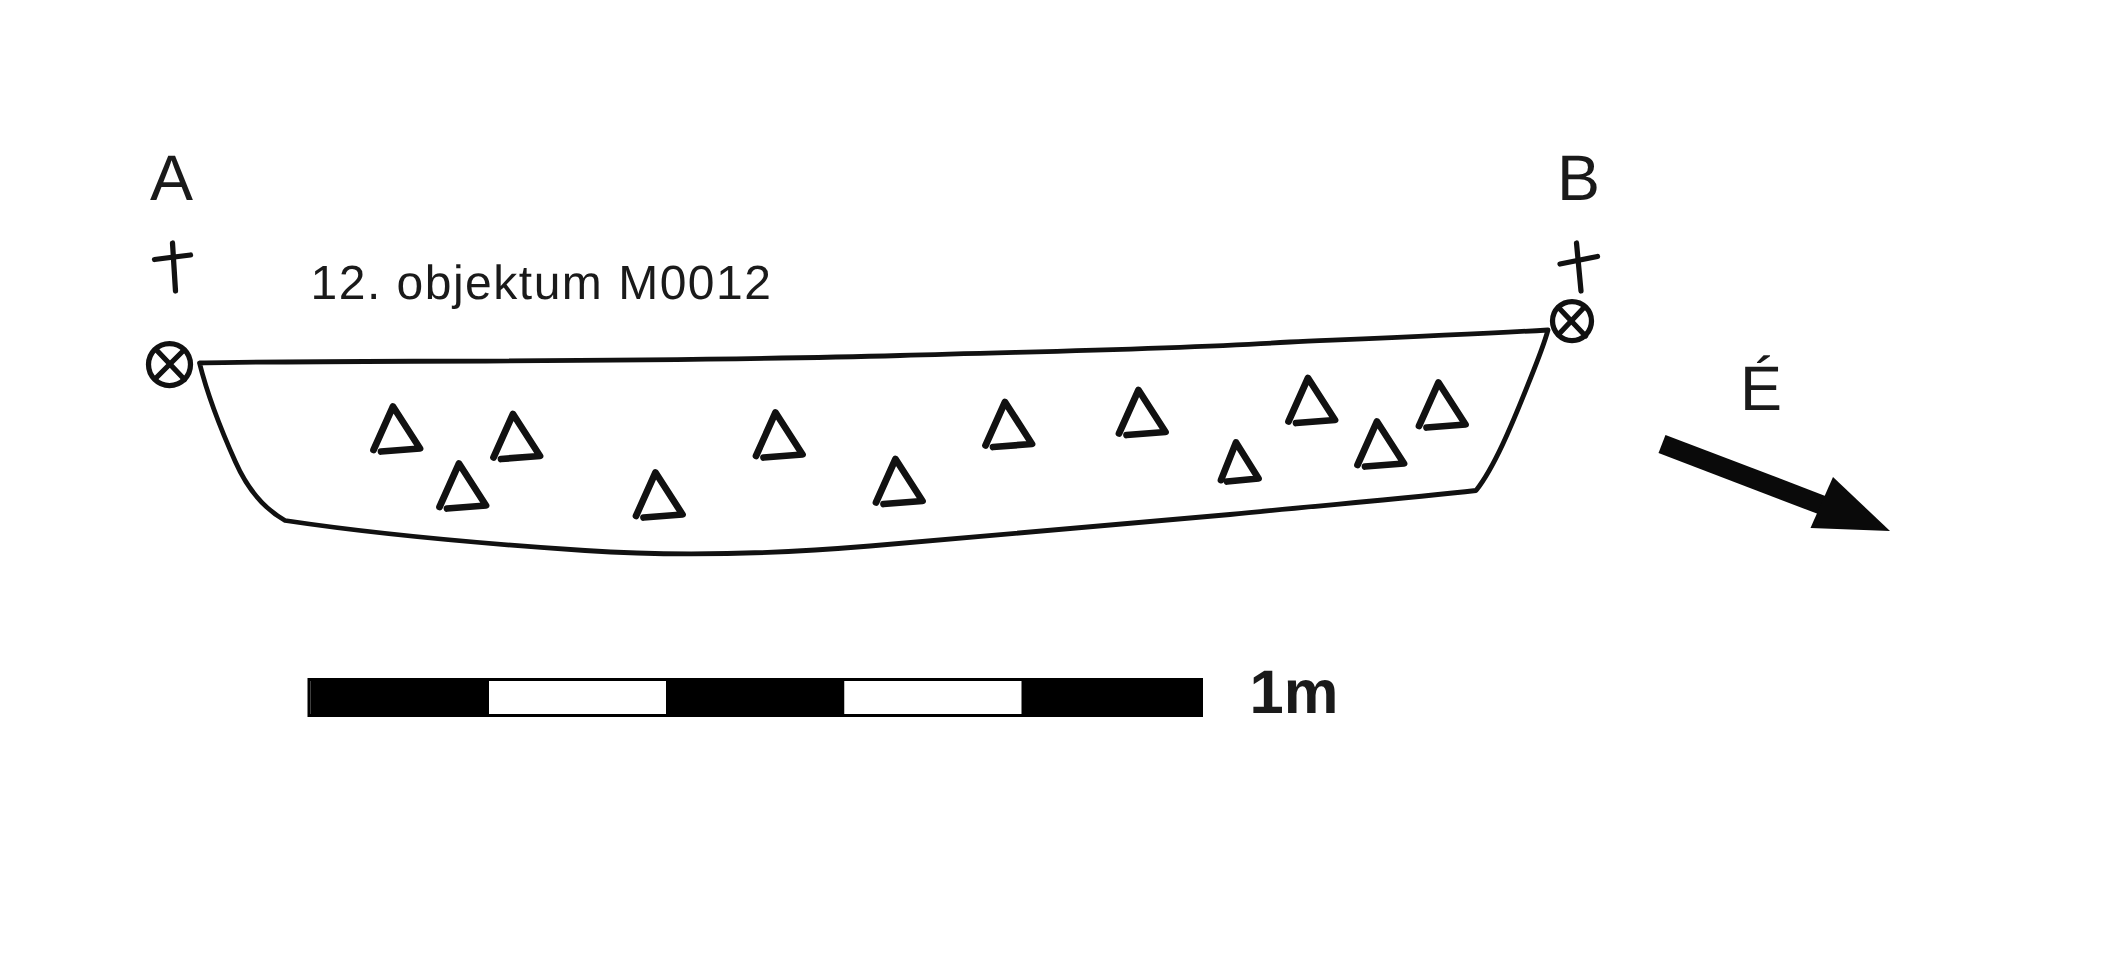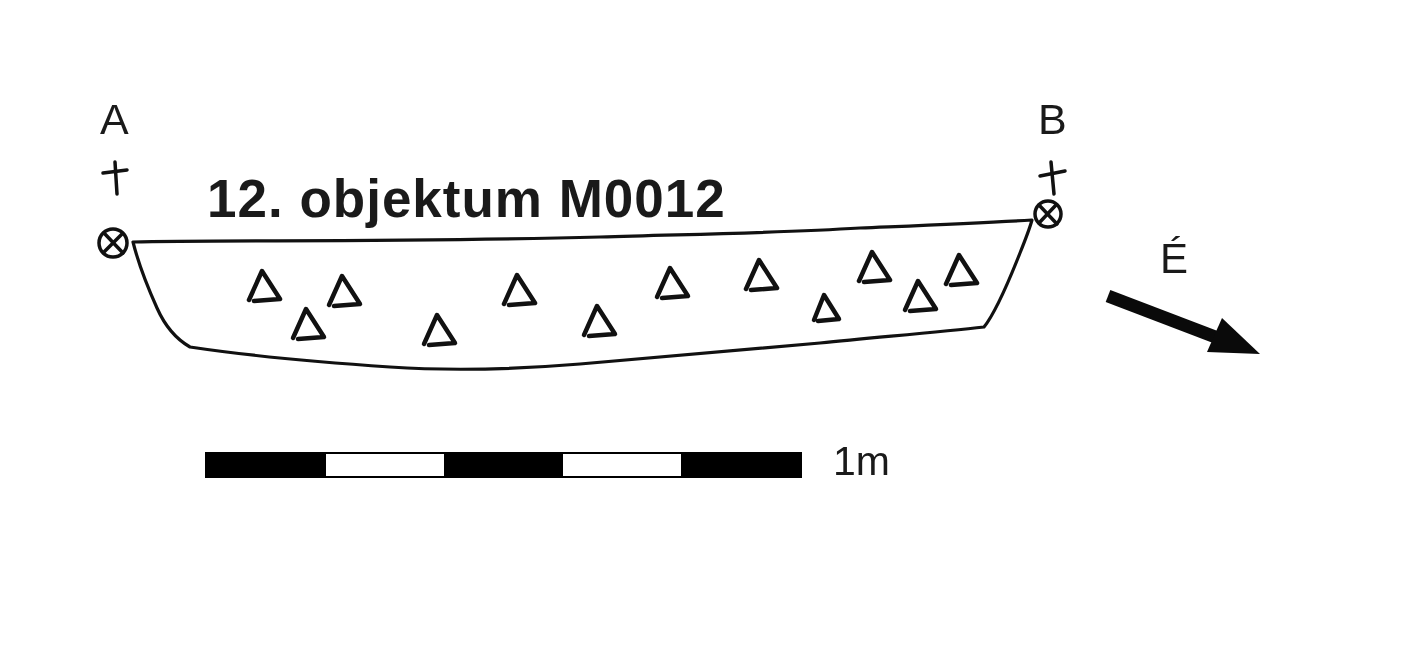--- a/index.html
+++ b/index.html
@@ -25,23 +25,23 @@
   }
   .label {
     position: absolute;
     color: #1a1a1a;
     white-space: nowrap;
     line-height: 1;
     user-select: none;
   }
   .label-a        { left: 100px;  top: 98px;  font-size: 43px; font-weight: 500; }
   .label-b        { left: 1038px; top: 98px;  font-size: 43px; font-weight: 500; }
-  .label-title    { left: 207px;  top: 172px; font-size: 53px; font-weight: 700; letter-spacing: 1px; }
+  .label-title    { left: 207px;  top: 172px; font-size: 32px; font-weight: 400; letter-spacing: 1px; }
   .label-north    { left: 1160px; top: 238px; font-size: 42px; font-weight: 500; }
-  .label-1m       { left: 833px;  top: 441px; font-size: 41px; font-weight: 400; }
+  .label-1m       { left: 833px;  top: 441px; font-size: 41px; font-weight: 700; }
   .label-ratio    { left: 953px;  top: 438px; font-size: 43px; font-weight: 500; letter-spacing: 1px; }
 
   .scalebar {
     position: absolute;
     left: 205px;
     top: 452px;
     width: 593px;
     height: 22px;
     border: 2px solid #000000;
     display: flex;

